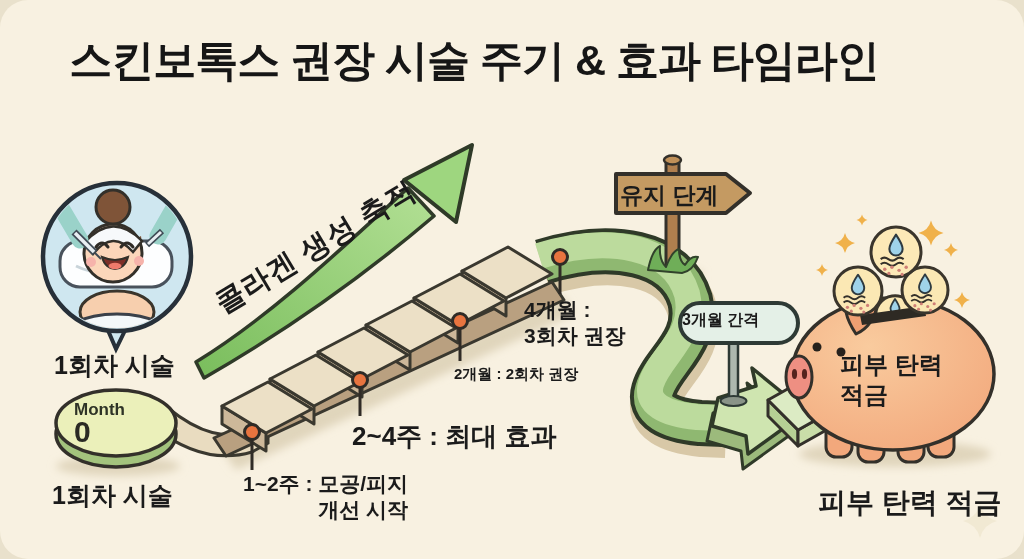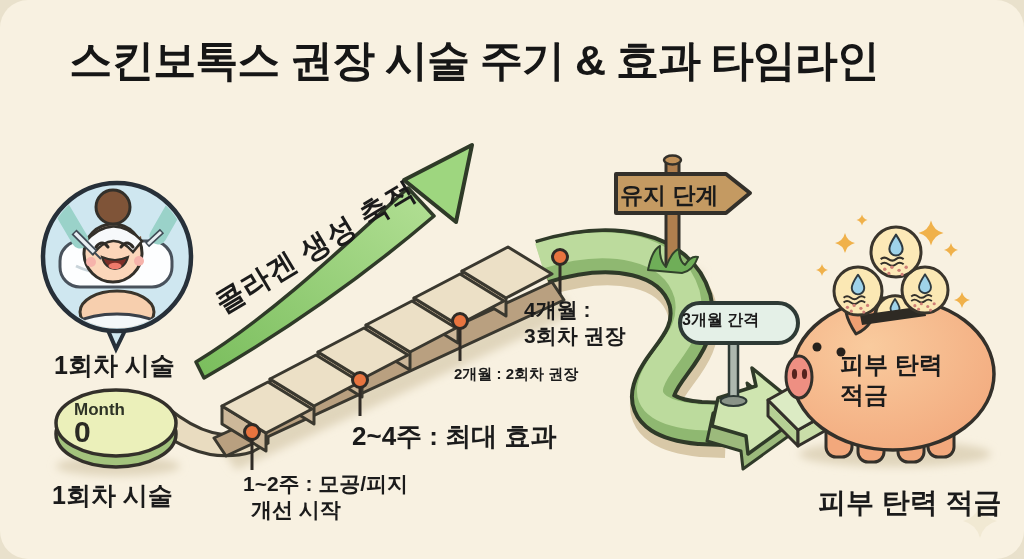--- a/index.html
+++ b/index.html
@@ -209,21 +209,21 @@
   <div class="lbl ctr" style="left:54px;top:350px;width:130px;font-size:25px;">1회차 시술</div>
 
   <div class="lbl rot" style="left:218px;top:288px;font-size:29px;letter-spacing:1px;">콜라겐 생성 축적</div>
 
   <div class="lbl ctr" style="left:74px;top:399px;width:84px;font-size:17px;font-weight:700;color:#2e3326;">Month</div>
   <div class="lbl ctr" style="left:74px;top:413px;width:84px;font-size:30px;font-weight:800;color:#2a2a24;">0</div>
   <div class="lbl ctr" style="left:52px;top:480px;width:130px;font-size:25px;">1회차 시술</div>
 
   <div class="lbl" style="left:231px;top:471px;font-size:21px;margin-left:12px;">
     <span>1~2주 : 모공/피지</span>
-    <span style="padding-left:8px;">개선 시작</span>
+    <span style="padding-left:8px;text-align:right;">개선 시작</span>
   </div>
   <div class="lbl" style="left:352px;top:420px;font-size:26px;">
     <span>2~4주 : 최대 효과</span>
   </div>
   <div class="lbl" style="left:454px;top:365px;font-size:15px;">
     <span>2개월 : 2회차 권장</span>
   </div>
   <div class="lbl" style="left:524px;top:297px;font-size:21px;">
     <span>4개월 :</span>
     <span>3회차 권장</span>

